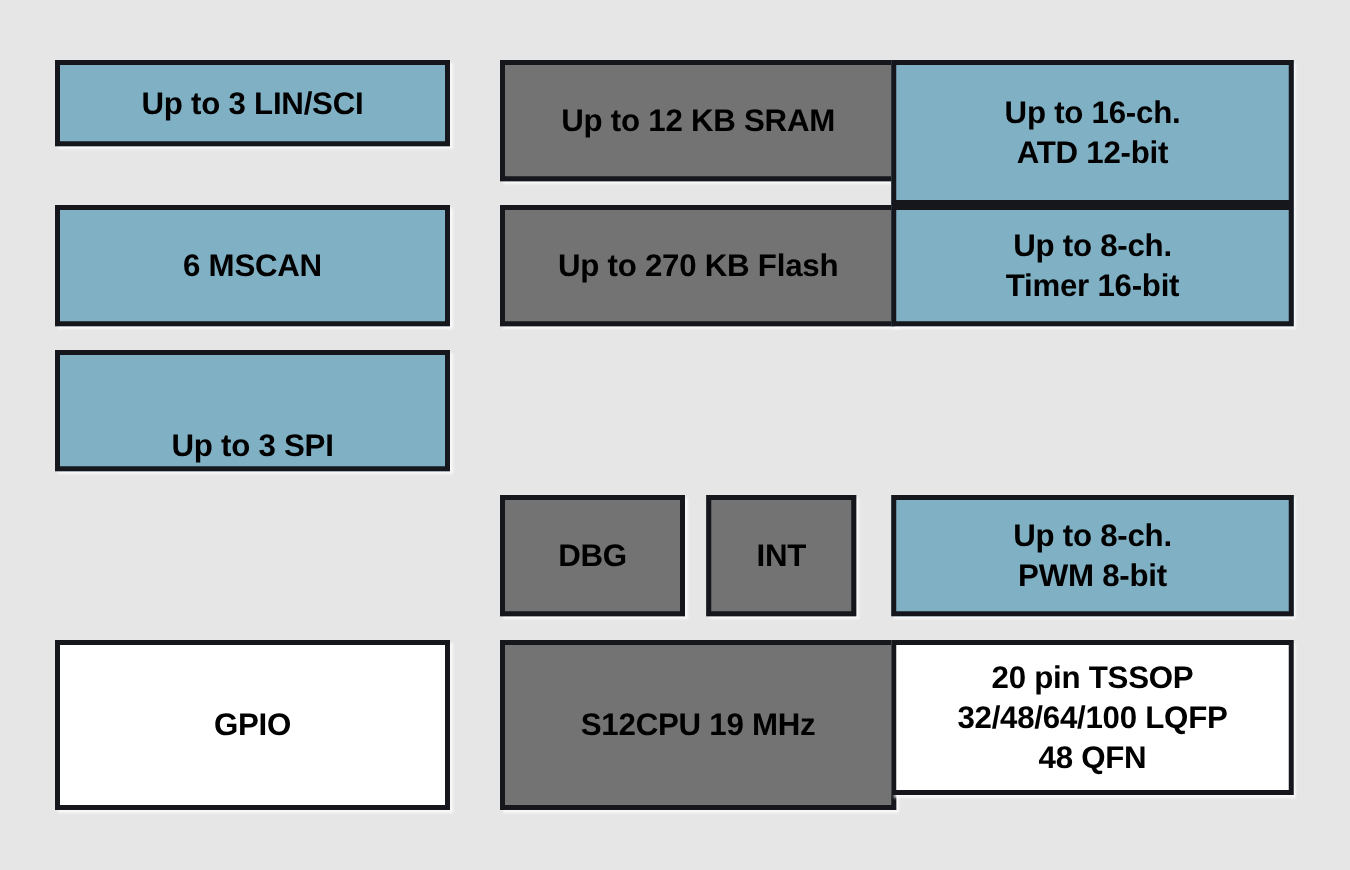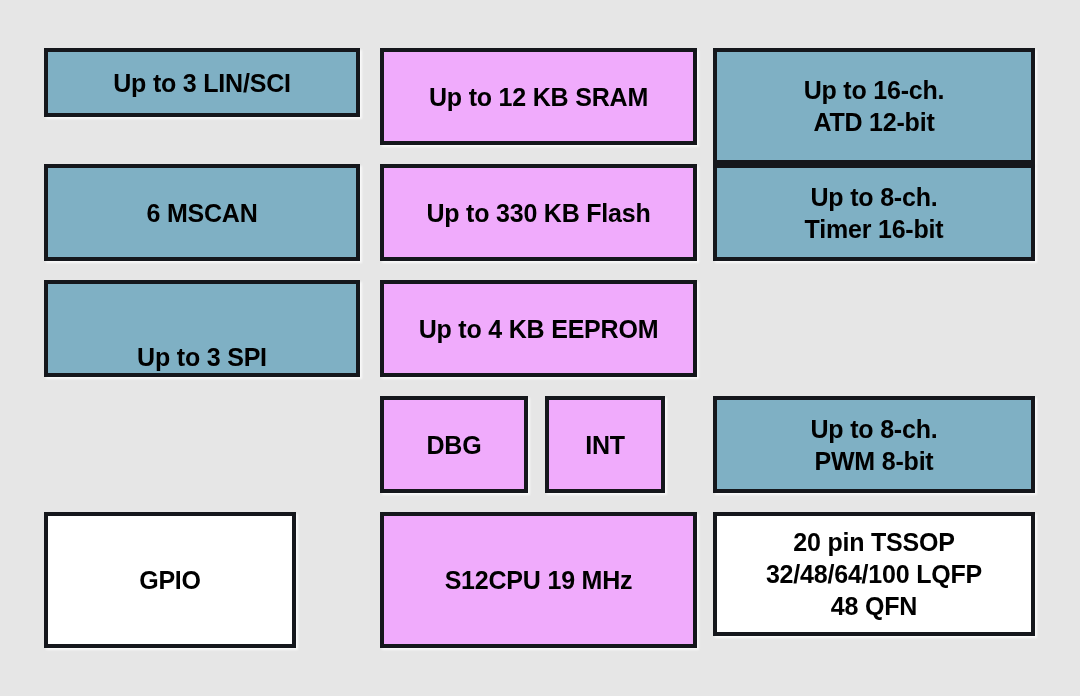--- a/index.html
+++ b/index.html
@@ -31,46 +31,45 @@
     color: #000000;
     font-weight: bold;
     font-size: 25px;
     line-height: 1.28;
     letter-spacing: -0.2px;
     white-space: pre-line;
     box-shadow: 2px 2px 2px rgba(255,255,255,0.75);
   }
 
   .fill-steel  { background: #7fb0c4; }
-  .fill-cyan   { background: #f0abfc; }
+  .fill-cyan   { background: #737373; margin-left: 20px; }
   .fill-white  { background: #ffffff; }
 
   .block-label {
     display: block;
     width: 100%;
     padding: 0 6px;
     white-space: pre-line;
   }
 </style>
 </head>
 <body>
 
 <div id="diagram">
     <div class="block fill-steel" style="left: 44px; top: 48px; width: 316px; height: 69px;"><span class="block-label">Up to 3 LIN/SCI</span></div>
     <div class="block fill-cyan" style="left: 380px; top: 48px; width: 317px; height: 97px;"><span class="block-label">Up to 12 KB SRAM</span></div>
     <div class="block fill-steel" style="left: 713px; top: 48px; width: 322px; height: 116px;"><span class="block-label">Up to 16-ch.
 ATD 12-bit</span></div>
     <div class="block fill-steel" style="left: 44px; top: 164px; width: 316px; height: 97px;"><span class="block-label">6 MSCAN</span></div>
-    <div class="block fill-cyan" style="left: 380px; top: 164px; width: 317px; height: 97px;"><span class="block-label">Up to 330 KB Flash</span></div>
+    <div class="block fill-cyan" style="left: 380px; top: 164px; width: 317px; height: 97px;"><span class="block-label">Up to 270 KB Flash</span></div>
     <div class="block fill-steel" style="left: 713px; top: 164px; width: 322px; height: 97px;"><span class="block-label">Up to 8-ch.
 Timer 16-bit</span></div>
     <div class="block fill-steel" style="left: 44px; top: 280px; width: 316px; height: 97px; align-items: flex-end;"><span class="block-label">Up to 3 SPI</span></div>
-    <div class="block fill-cyan" style="left: 380px; top: 280px; width: 317px; height: 97px;"><span class="block-label">Up to 4 KB EEPROM</span></div>
     <div class="block fill-cyan" style="left: 380px; top: 396px; width: 148px; height: 97px;"><span class="block-label">DBG</span></div>
     <div class="block fill-cyan" style="left: 545px; top: 396px; width: 120px; height: 97px;"><span class="block-label">INT</span></div>
     <div class="block fill-steel" style="left: 713px; top: 396px; width: 322px; height: 97px;"><span class="block-label">Up to 8-ch.
 PWM 8-bit</span></div>
-    <div class="block fill-white" style="left: 44px; top: 512px; width: 252px; height: 136px;"><span class="block-label">GPIO</span></div>
+    <div class="block fill-white" style="left: 44px; top: 512px; width: 316px; height: 136px;"><span class="block-label">GPIO</span></div>
     <div class="block fill-cyan" style="left: 380px; top: 512px; width: 317px; height: 136px;"><span class="block-label">S12CPU 19 MHz</span></div>
     <div class="block fill-white" style="left: 713px; top: 512px; width: 322px; height: 124px;"><span class="block-label">20 pin TSSOP
 32/48/64/100 LQFP
 48 QFN</span></div>
   </div>
 
 </body></html>

